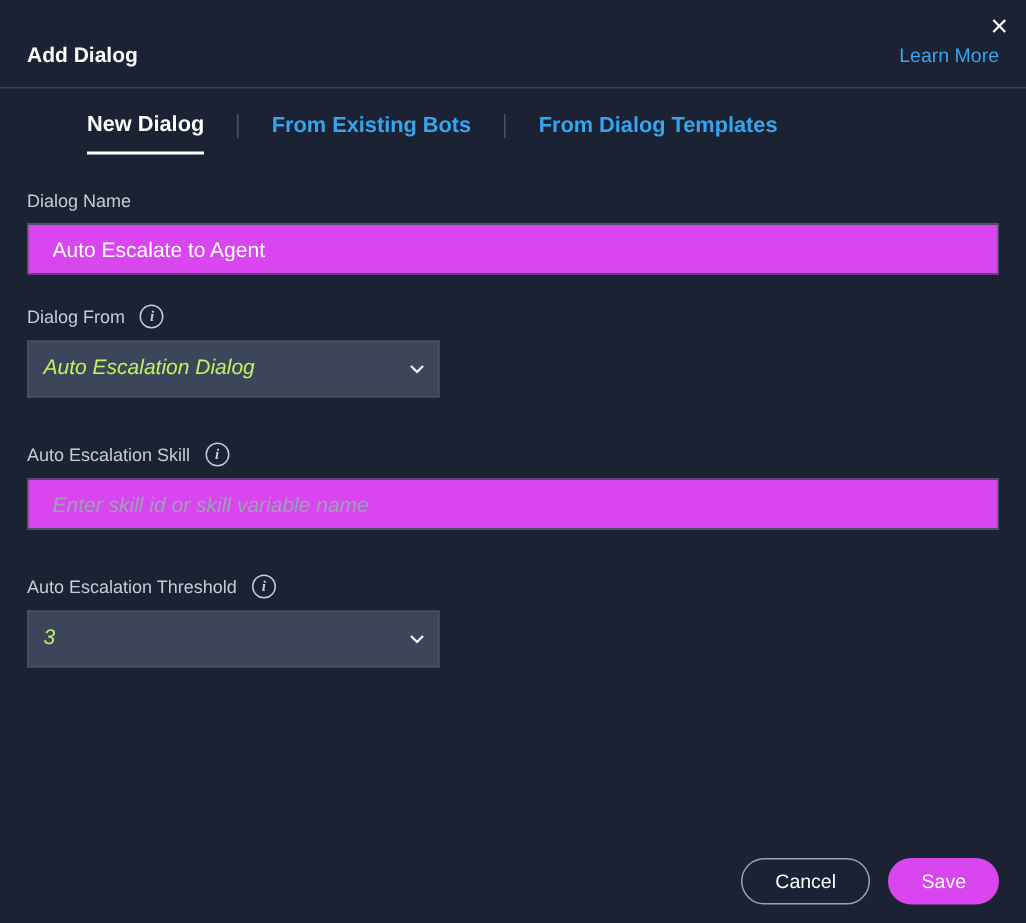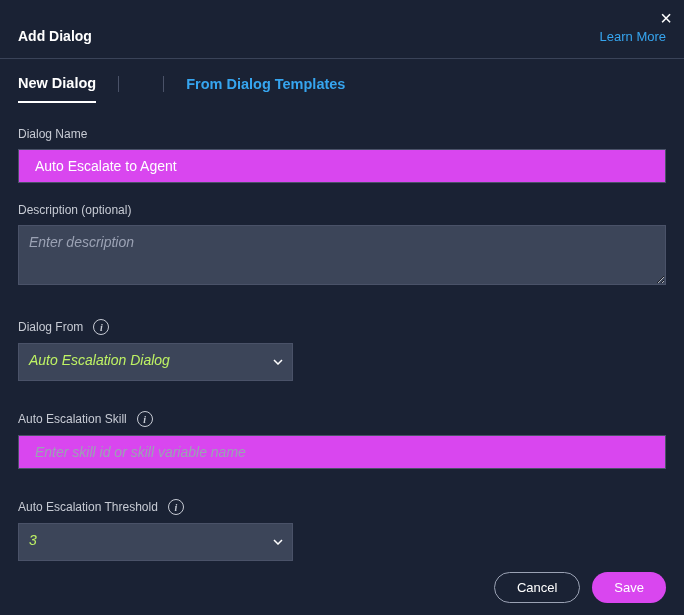--- a/index.html
+++ b/index.html
@@ -40,20 +40,21 @@
     .divider {
       height: 1px;
       background: #3a4358;
       margin-top: 14px;
     }
     .tabs {
       display: flex;
       align-items: center;
       padding: 16px 18px 0 18px;
       gap: 0;
+      margin-left: 40px;
     }
     .tab {
       font-size: 14.5px;
       font-weight: 600;
       cursor: pointer;
       padding-bottom: 10px;
     }
     .tab.active {
       color: #ffffff;
       border-bottom: 2px solid #ffffff;
@@ -184,35 +185,32 @@
 
 <div class="header">
   <div class="header-title">Add Dialog</div>
   <div class="learn-more">Learn More</div>
 </div>
 <div class="divider"></div>
 
 <div class="tabs">
   <div class="tab active">New Dialog</div>
   <div class="tab-sep"></div>
+  <div class="tab inactive">From Existing Bots</div>
   <div class="tab-sep"></div>
   <div class="tab inactive">From Dialog Templates</div>
 </div>
 
 <div class="form">
 
   <div class="field-group">
     <div class="field-label">Dialog Name</div>
     <input type="text" class="text-input" value="Auto Escalate to Agent" style="">
   </div>
 
-  <div class="field-group gap-lg">
-    <div class="field-label">Description (optional)</div>
-    <textarea class="textarea" placeholder="Enter description" style=""></textarea>
-  </div>
 
   <div class="field-group gap-lg">
     <div class="field-label">
       <span>Dialog From</span>
       <span class="info-icon">i</span>
     </div>
     <div class="select-wrapper">
       <div class="select">Auto Escalation Dialog</div>
       <svg class="select-chevron" width="10" height="6" viewBox="0 0 10 6">
           <path d="M1 1 L5 5 L9 1" stroke="#ffffff" stroke-width="1.5" fill="none"></path>

